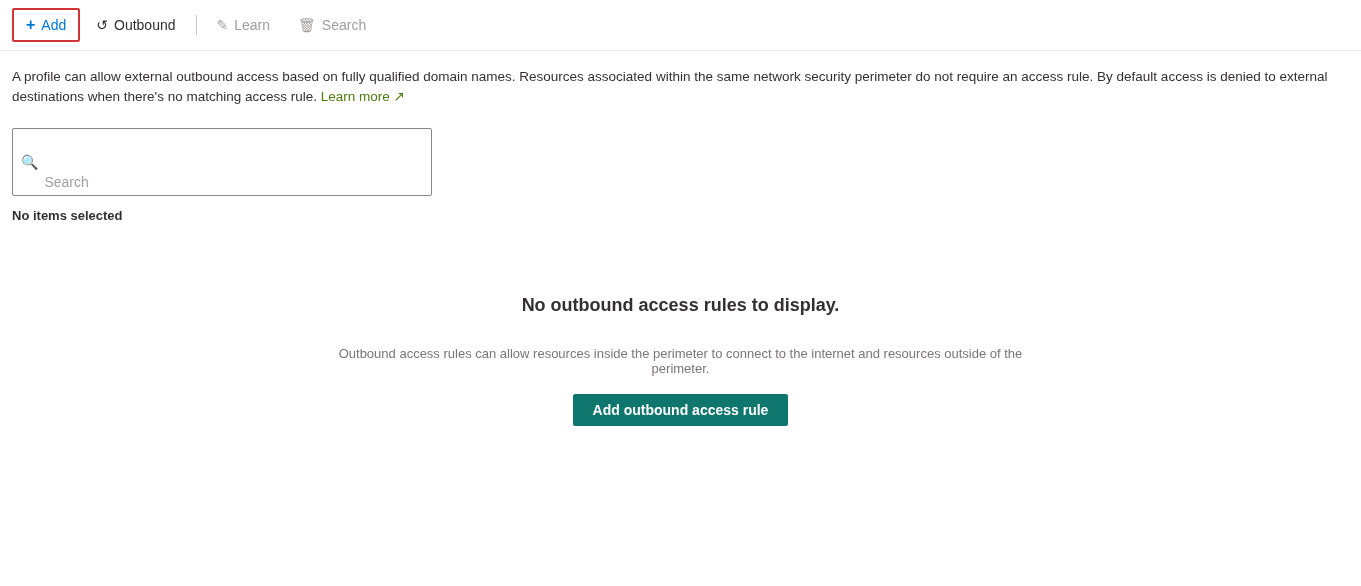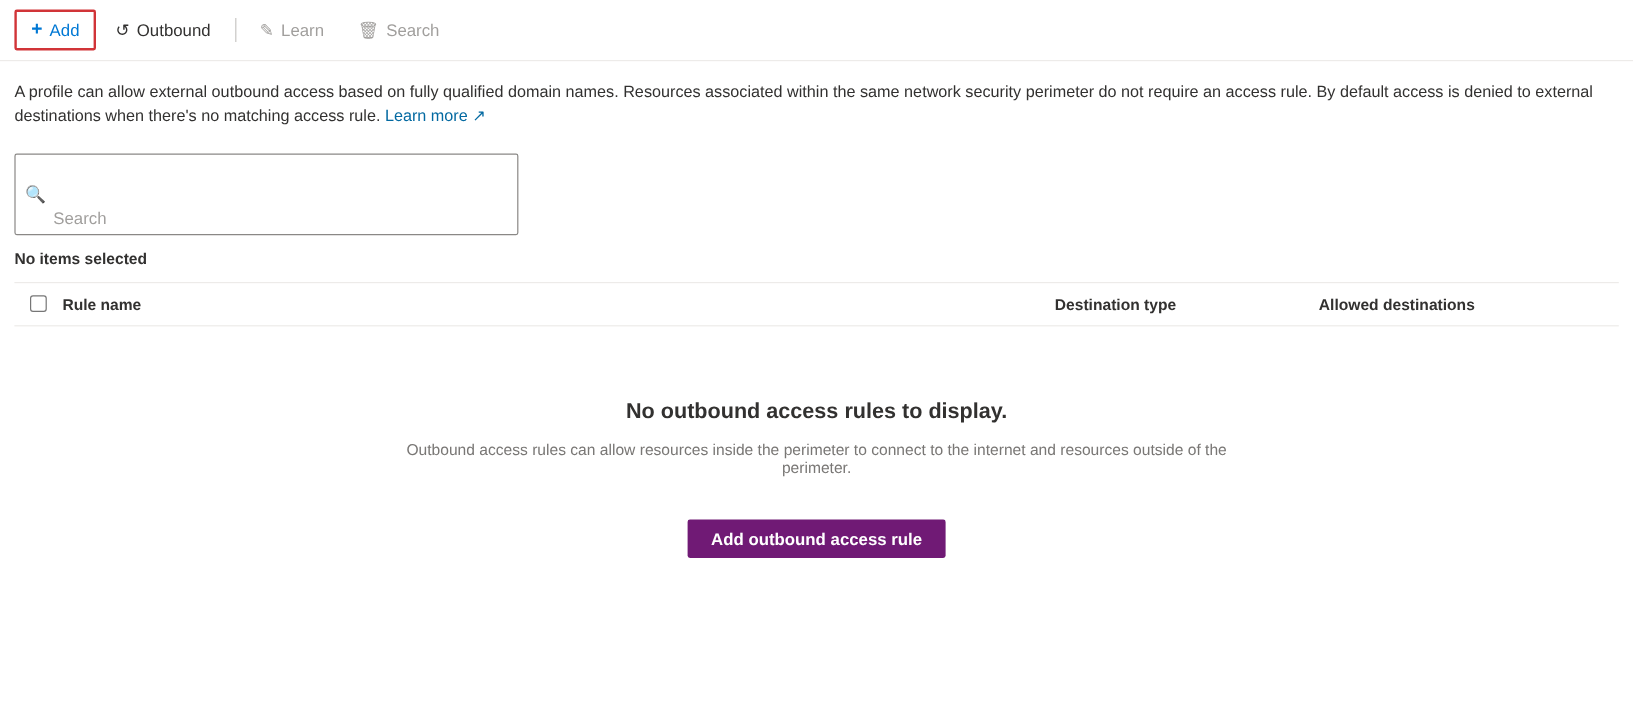--- a/index.html
+++ b/index.html
@@ -58,21 +58,21 @@
 
     .description {
       padding: 16px 12px 12px 12px;
       line-height: 1.5;
       color: #323130;
       font-size: 13.5px;
       max-width: 1340px;
     }
 
     .description a {
-      color: #0369a1;
+      color: #4d7c0f;
       text-decoration: none;
     }
 
     .search-area {
       padding: 8px 12px 4px 12px;
     }
 
     .search-box {
       display: flex;
       align-items: center;
@@ -162,32 +162,32 @@
       align-items: center;
       justify-content: center;
       padding: 60px 20px 40px 20px;
       text-align: center;
     }
 
     .empty-title {
       font-size: 18px;
       font-weight: 600;
       color: #323130;
-      margin-bottom: 14px;
+      margin-bottom: 30px;
     }
 
     .empty-subtitle {
       font-size: 13px;
       color: #797775;
-      margin-bottom: 36px;
+      margin-bottom: 18px;
       max-width: 700px;
     }
 
     .add-rule-btn {
-      background: #701a75;
+      background: #0f766e;
       color: #ffffff;
       border: none;
       padding: 8px 20px;
       font-size: 14px;
       font-weight: 600;
       border-radius: 2px;
       cursor: pointer;
     }
   </style>
 </head>
@@ -230,28 +230,20 @@
     <span class="search-icon">🔍</span>
     <input type="text" placeholder="Search" style="">
   </div>
 </div>
 
 <div class="no-items-label">
   <span>No items selected</span>
 </div>
 
 <div class="table-container">
-  <div class="table-header">
-    <div class="col-checkbox">
-      <input type="checkbox" style="">
-    </div>
-    <div class="col-rule-name">Rule name</div>
-    <div class="col-dest-type">Destination type</div>
-    <div class="col-allowed-dest">Allowed destinations</div>
-  </div>
 
   <div class="empty-state">
     <div class="empty-title">No outbound access rules to display.</div>
     <div class="empty-subtitle">Outbound access rules can allow resources inside the perimeter to connect to the internet and resources outside of the perimeter.</div>
     <button class="add-rule-btn">
       <span>Add outbound access rule</span>
     </button>
   </div>
 </div>
 

